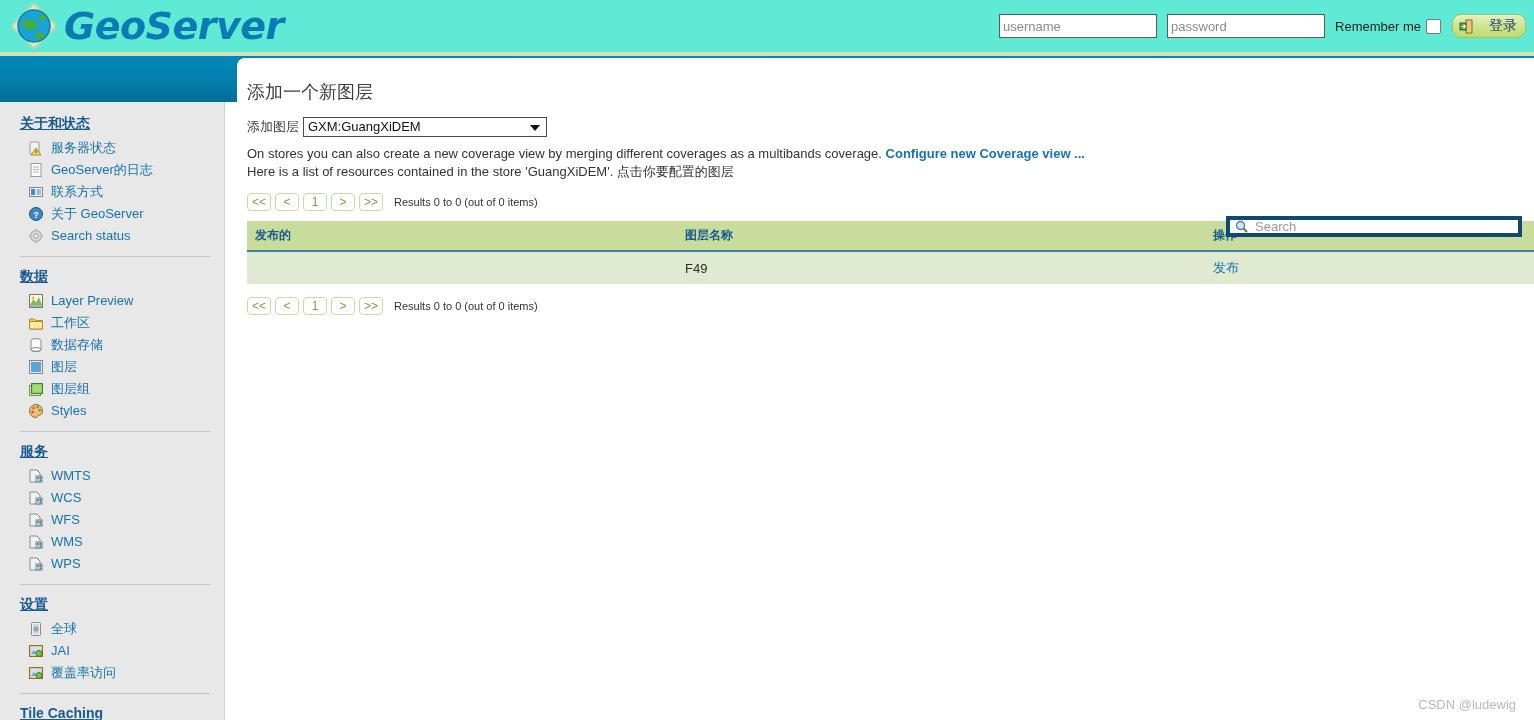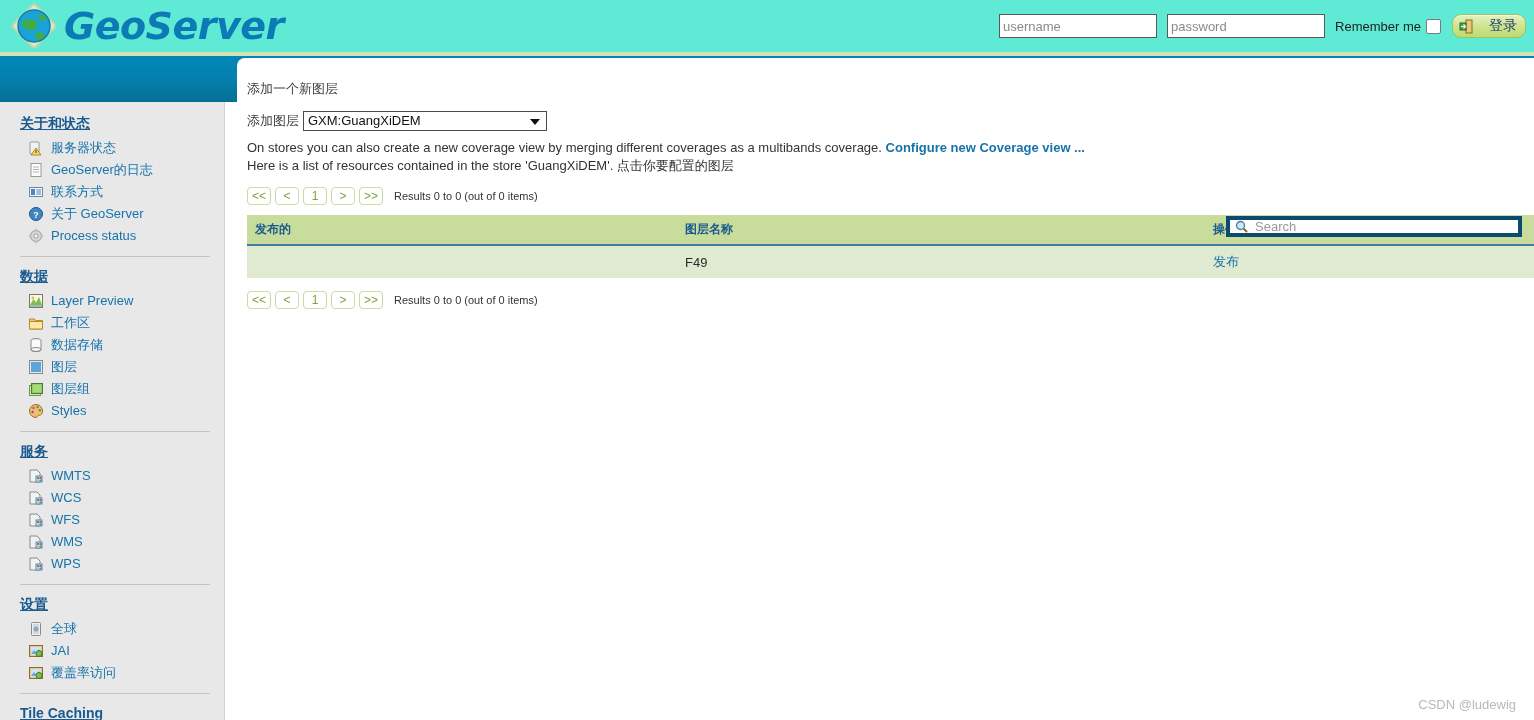--- a/index.html
+++ b/index.html
@@ -179,21 +179,21 @@
     box-sizing: border-box;
   }
   #page-title {
     font-size: 28px;
     color: #0c7ab5;
     font-weight: normal;
     margin: 6px 0 0 0;
     line-height: 36px;
   }
   #page-subtitle {
-    font-size: 13px;
+    font-size: 18px;
     color: #3d3d3d;
     margin: 8px 0 0 0;
   }
 
   
   #select-row {
     display: flex;
     align-items: center;
     gap: 4px;
     margin: 13px 0 0 0;
@@ -430,21 +430,21 @@
           <span class="nav-icon"><svg width="16" height="16" viewBox="0 0 16 16">
               <circle cx="8" cy="8" r="5.5" fill="#d8d8d8" stroke="#9a9a9a"></circle>
               <circle cx="8" cy="8" r="2.2" fill="#f5f5f5" stroke="#9a9a9a"></circle>
               <g fill="#c2c2c2">
                 <rect x="7.2" y="0.5" width="1.6" height="3"></rect>
                 <rect x="7.2" y="12.5" width="1.6" height="3"></rect>
                 <rect x="0.5" y="7.2" width="3" height="1.6"></rect>
                 <rect x="12.5" y="7.2" width="3" height="1.6"></rect>
               </g>
             </svg></span>
-          <span class="nav-item-label">Process status</span>
+          <span class="nav-item-label">Search status</span>
         </div>
       </div>
       <div class="nav-divider"></div>
       <div class="nav-section">
         <div class="nav-header">数据</div>
         <div class="nav-item">
           <span class="nav-icon"><svg width="16" height="16" viewBox="0 0 16 16">
               <rect x="1.5" y="1.5" width="13" height="13" fill="#f6f6ee" stroke="#7a7a5a"></rect>
               <path d="M2 12 L5.5 6 L8 9.5 L11 4 L14 12 Z" fill="#7fbf4f"></path>
               <path d="M2 13 L14 13" stroke="#3f7fa0"></path>

